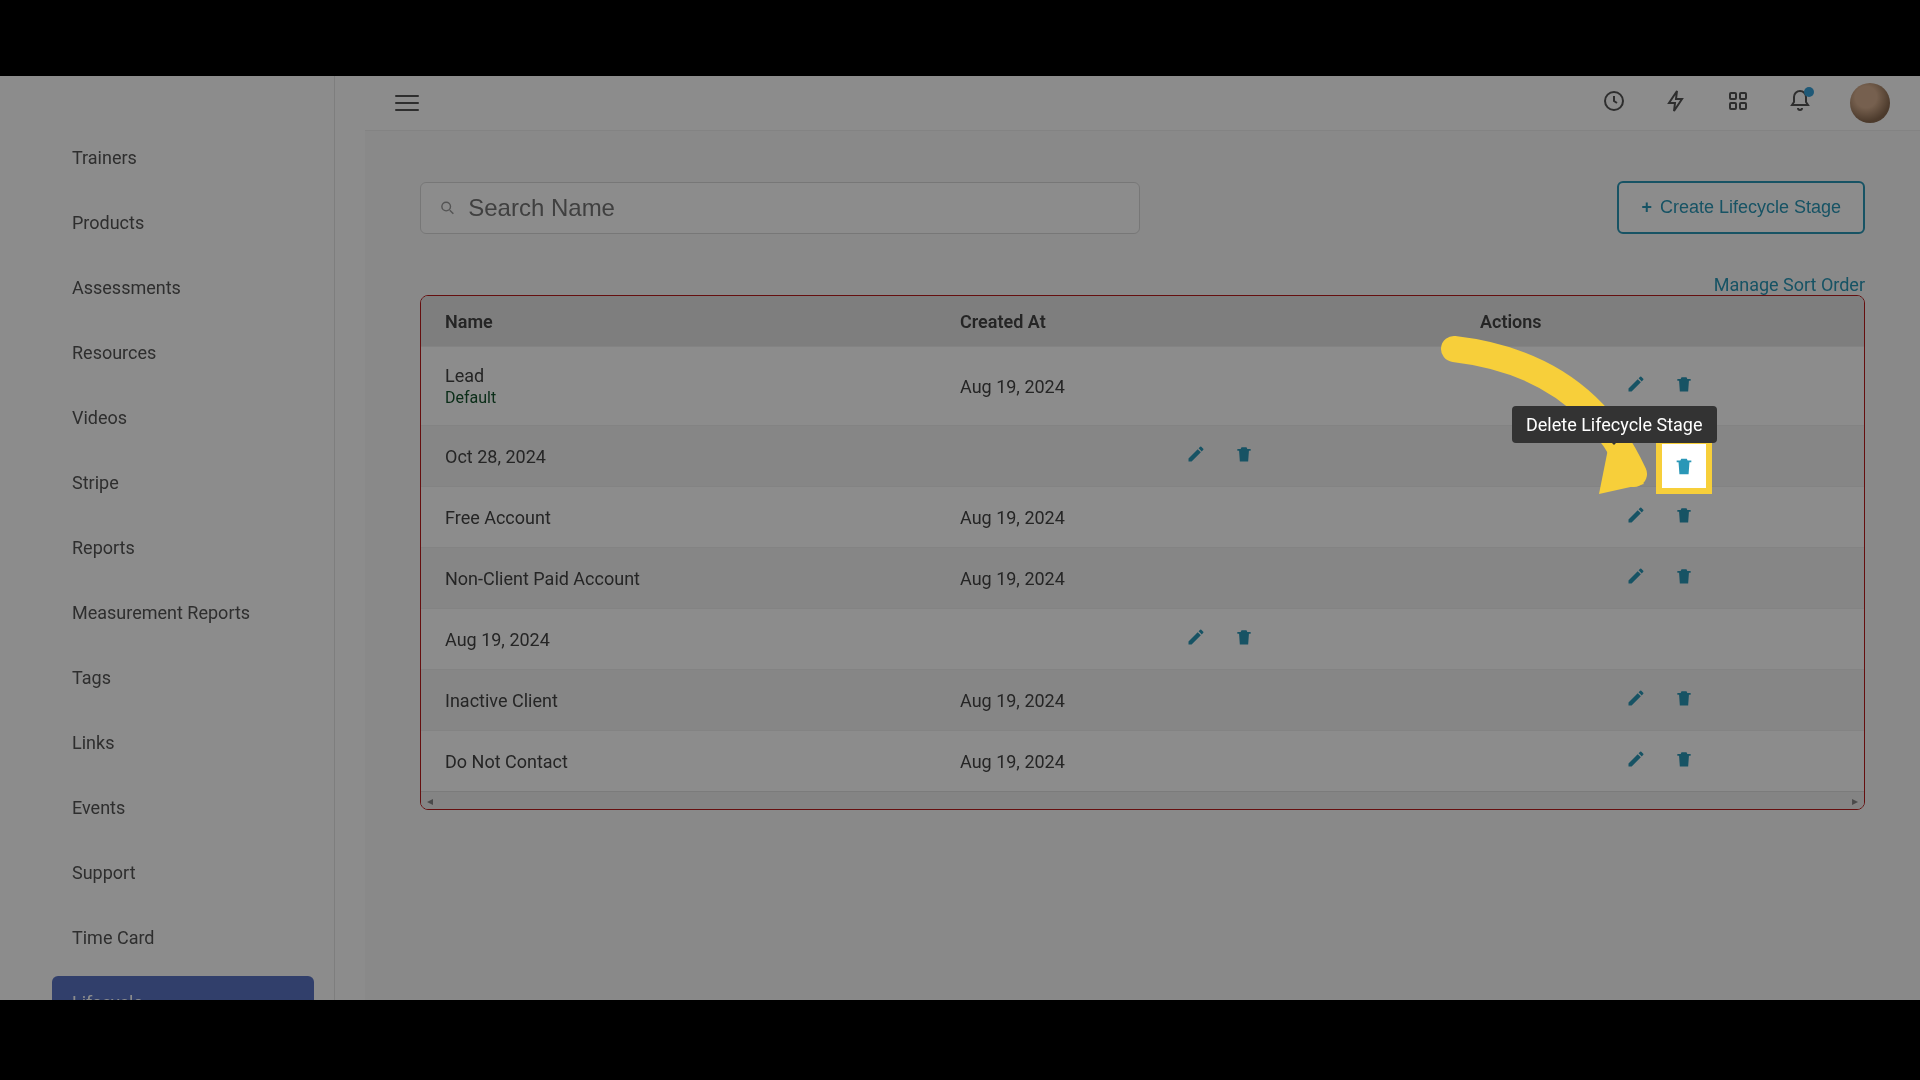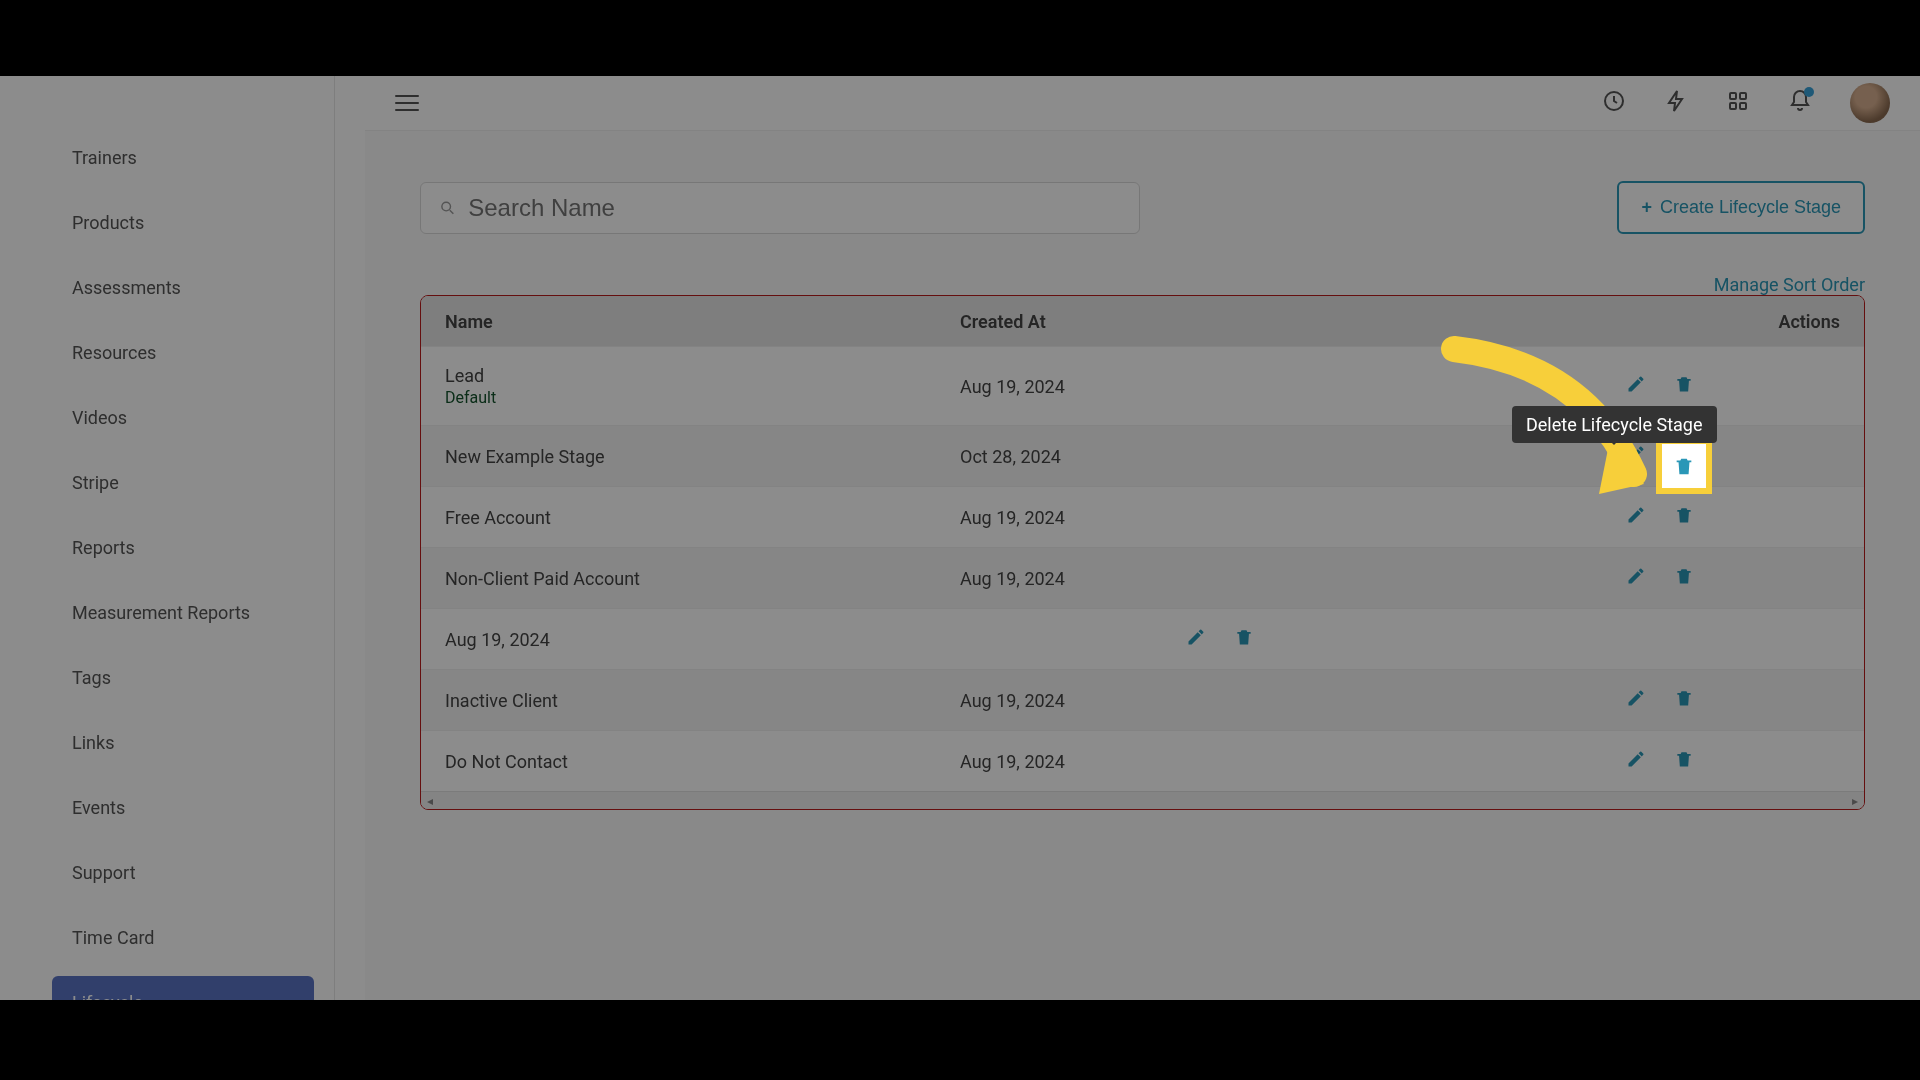--- a/index.html
+++ b/index.html
@@ -75,21 +75,21 @@
     padding: 14px 22px; border-radius: 6px; font-size: 18px; cursor: pointer;
     display: flex; align-items: center; gap: 8px;
   }
 
   .manage-row { text-align: right; }
   .manage-link { color: #2a97b7; font-size: 18px; cursor: pointer; }
 
   .table { border: 1px solid #b91c1c; border-radius: 8px; overflow: hidden; }
   .thead, .trow { display: grid; grid-template-columns: 1fr 520px 360px; align-items: center; }
   .thead { background: #e6e6e6; height: 50px; padding: 0 24px; font-weight: 600; font-size: 18px; color: #444; }
-  .thead .col-actions { text-align: right; }
+  .thead .col-actions { text-align: left; }
   .trow { padding: 18px 24px; border-top: 1px solid #eee; font-size: 18px; color: #444; background: #fff; }
   .trow:nth-child(even) { background: #f5f5f5; }
   .subtext { color: #14532d; font-size: 16px; margin-top: 2px; }
   .actions { display: flex; gap: 28px; justify-content: center; }
   .aicon { color: #2a97b7; cursor: pointer; }
   .aicon svg { width: 20px; height: 20px; fill: #2a97b7; }
   .scroll-track { height: 18px; background: #f0f0f0; border-top: 1px solid #e0e0e0; display:flex; justify-content:space-between; align-items:center; padding:0 6px; color:#888; font-size:12px;}
 
   
   .dim-overlay {
@@ -223,21 +223,20 @@
               <div class="actions">
                 <span class="aicon"><svg viewBox="0 0 24 24">
                     <path d="M3 17.25V21h3.75L17.81 9.94l-3.75-3.75L3 17.25zM20.71 7.04a1 1 0 0 0 0-1.41l-2.34-2.34a1 1 0 0 0-1.41 0L15.13 5.13l3.75 3.75 1.83-1.84z"></path>
                   </svg></span>
                 <span class="aicon row-trash"><svg viewBox="0 0 24 24">
                     <path d="M6 7h12l-1 14H7L6 7zm3-3h6l1 2H8l1-2zM4 6h16v2H4z"></path>
                   </svg></span>
               </div>
             </div>
             <div class="trow">
-              <div>New Example Stage</div>
               <div>Oct 28, 2024</div>
               <div class="actions">
                 <span class="aicon"><svg viewBox="0 0 24 24">
                     <path d="M3 17.25V21h3.75L17.81 9.94l-3.75-3.75L3 17.25zM20.71 7.04a1 1 0 0 0 0-1.41l-2.34-2.34a1 1 0 0 0-1.41 0L15.13 5.13l3.75 3.75 1.83-1.84z"></path>
                   </svg></span>
                 <span class="aicon row-trash"><svg viewBox="0 0 24 24">
                     <path d="M6 7h12l-1 14H7L6 7zm3-3h6l1 2H8l1-2zM4 6h16v2H4z"></path>
                   </svg></span>
               </div>
             </div>

